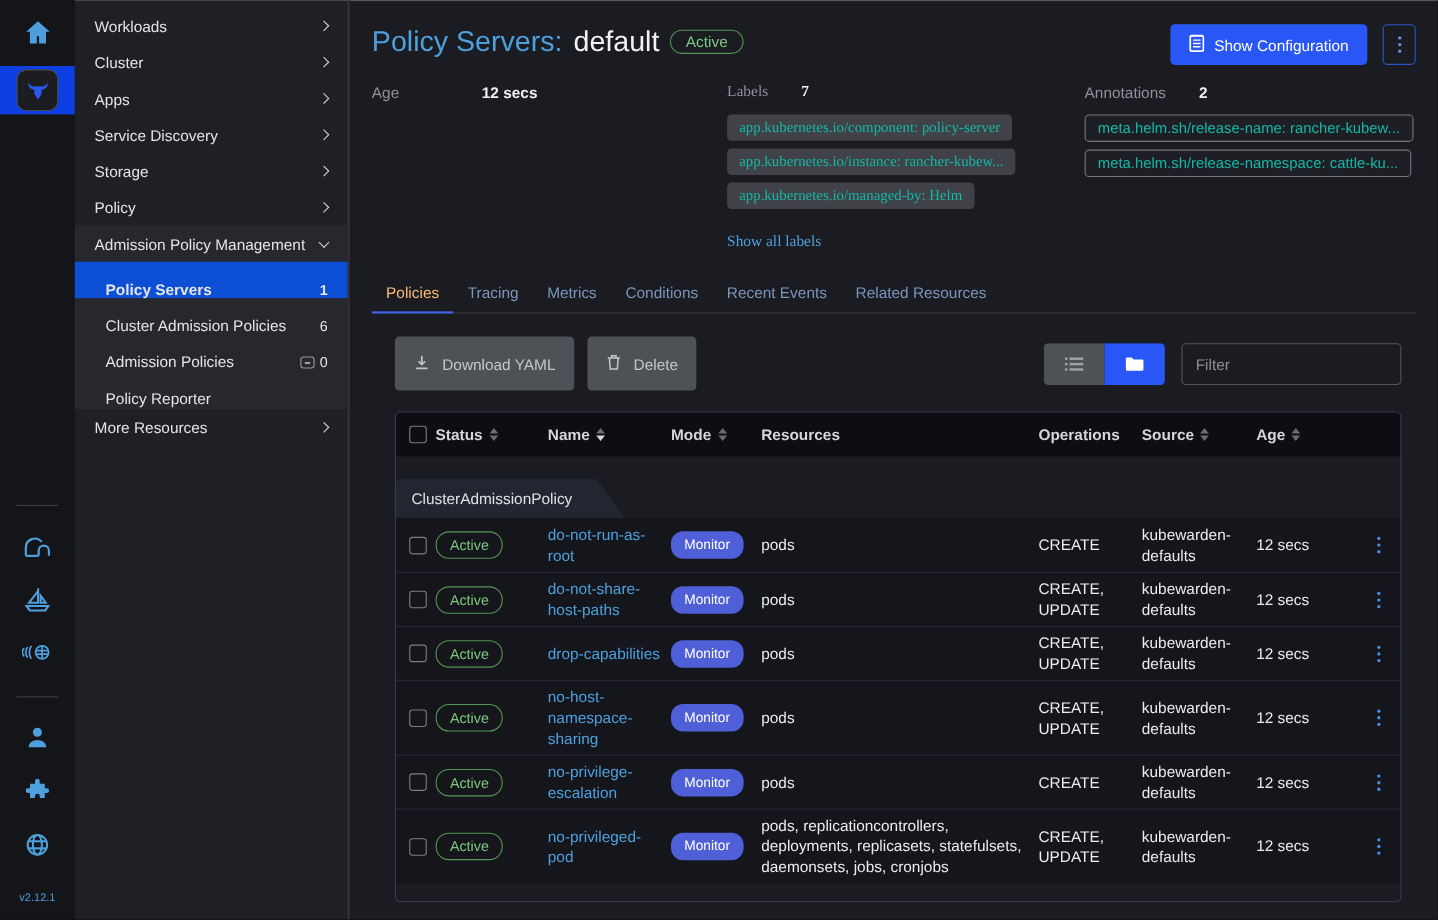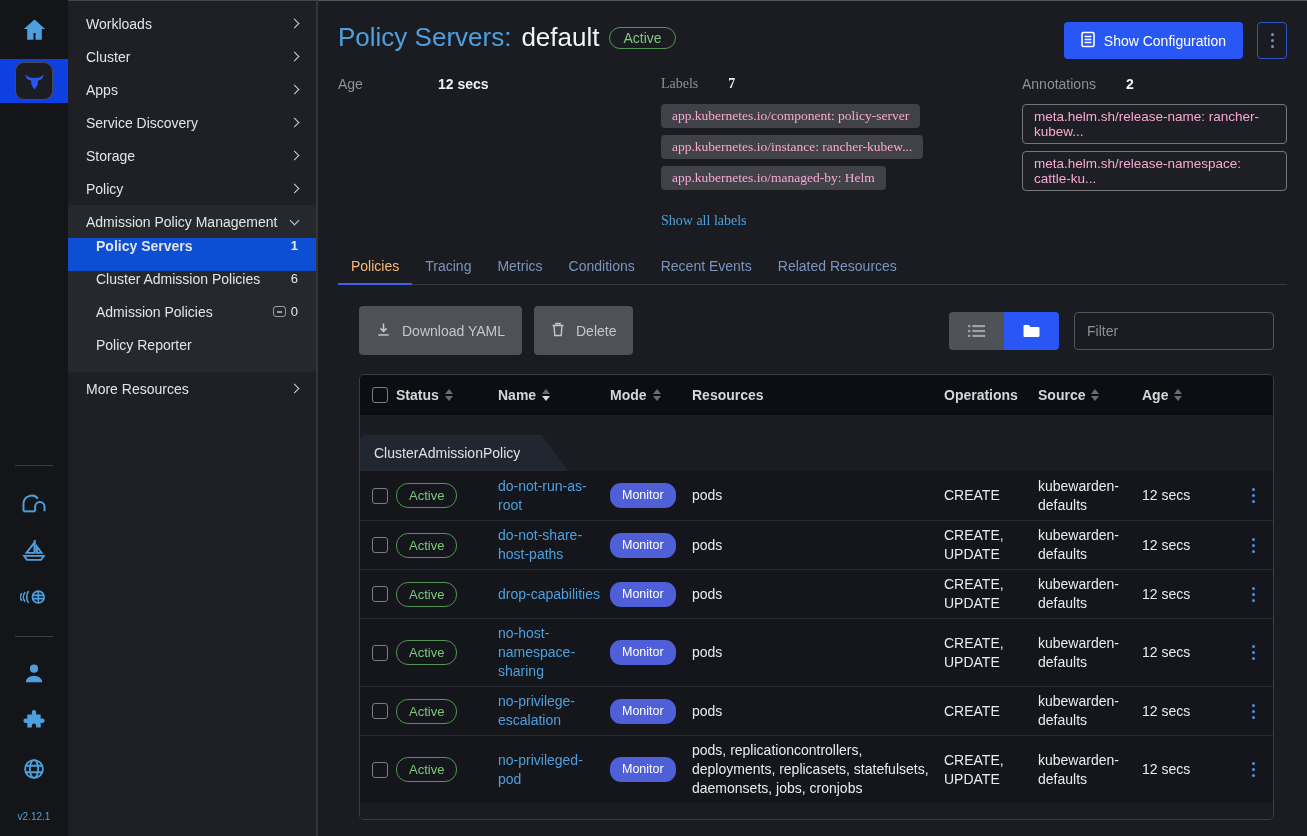--- a/index.html
+++ b/index.html
@@ -20,21 +20,21 @@
 
   
   .sidebar { width:250px; background:#1f2025; border-right:2px solid #34353b; border-top:1px solid #44454a;
     flex:none; padding-top:6px; color:#e3e4e6; font-size:14px; }
   .nav-item { height:33px; display:flex; align-items:center; padding:0 18px; cursor:pointer; }
   .nav-item .lbl { flex:1; }
   .chev { width:7px; height:7px; border-right:1.6px solid #cfd0d3; border-bottom:1.6px solid #cfd0d3; flex:none; }
   .chev.right { transform:rotate(-45deg); }
   .chev.down  { transform:rotate(45deg); margin-top:-3px; }
   .nav-group { background:#27282d; padding-bottom:2px; }
-  .nav-child { height:33px; display:flex; align-items:flex-start; padding:0 18px 0 28px; cursor:pointer; }
+  .nav-child { height:33px; display:flex; align-items:flex-end; padding:0 18px 0 28px; cursor:pointer; }
   .nav-child .lbl { flex:1; }
   .nav-child.selected { background:#0c4fd4; font-weight:bold; }
   .count { color:#e8e9eb; font-size:13px; display:flex; align-items:center; gap:5px; }
   .dash-ico { width:13px; height:11px; border:1px solid #9a9ca1; border-radius:3px; position:relative; display:inline-block; }
   .dash-ico::after { content:""; position:absolute; left:3px; right:3px; top:4px; height:1.5px; background:#9a9ca1; }
 
   
   .main { flex:1; background:#1a1c22; border-top:1px solid #56585d; padding:0 20px; position:relative; overflow:hidden; }
 
   .page-header { margin-top:21px; display:flex; align-items:flex-start; }
@@ -51,23 +51,23 @@
     display:flex; flex-direction:column; align-items:center; justify-content:center; gap:3px; cursor:pointer; }
   .btn-kebab i { width:3px; height:3px; border-radius:50%; background:#6d8df2; }
 
   
   .details { display:flex; margin-top:17px; }
   .d-age { width:323px; display:flex; }
   .d-age .d-lbl { width:100px; }
   .d-lbl { color:#8f9196; font-size:14px; }
   .d-val { color:#f0f1f2; font-size:14px; font-weight:bold; }
   .d-labels { width:325px;font-family:Liberation Serif, serif; }
-  .d-annos { flex:1;margin-left:36px; }
+  .d-annos { flex:1; }
   .d-head { display:flex; gap:30px; margin-bottom:12px; }
-  .chip { display:table; margin-bottom:7px; font-size:13.5px; color:#f9a8d4; padding:4px 11px; border-radius:4px; }
+  .chip { display:table; margin-bottom:7px; font-size:13.5px; color:#14b8a6; padding:4px 11px; border-radius:4px; }
   .chip.fill { background:#404248; }
   .chip.line { background:#1d1f25; border:1px solid #75777d; }
   .link { color:#4da0dd; font-size:14px; text-decoration:none; cursor:pointer; }
   .show-all { display:inline-block; margin-top:16px; }
 
   
   .tabs { margin-top:20px; display:flex; border-bottom:1px solid #34363c; }
   .tab { padding:9px 13px 10px; font-size:14px; color:#7c95bd; cursor:pointer; position:relative; }
   .tab.active { color:#fdba74; }
   .tab.active::after { content:""; position:absolute; left:0; right:0; bottom:-1px; height:2px; background:#3f62e8; }

